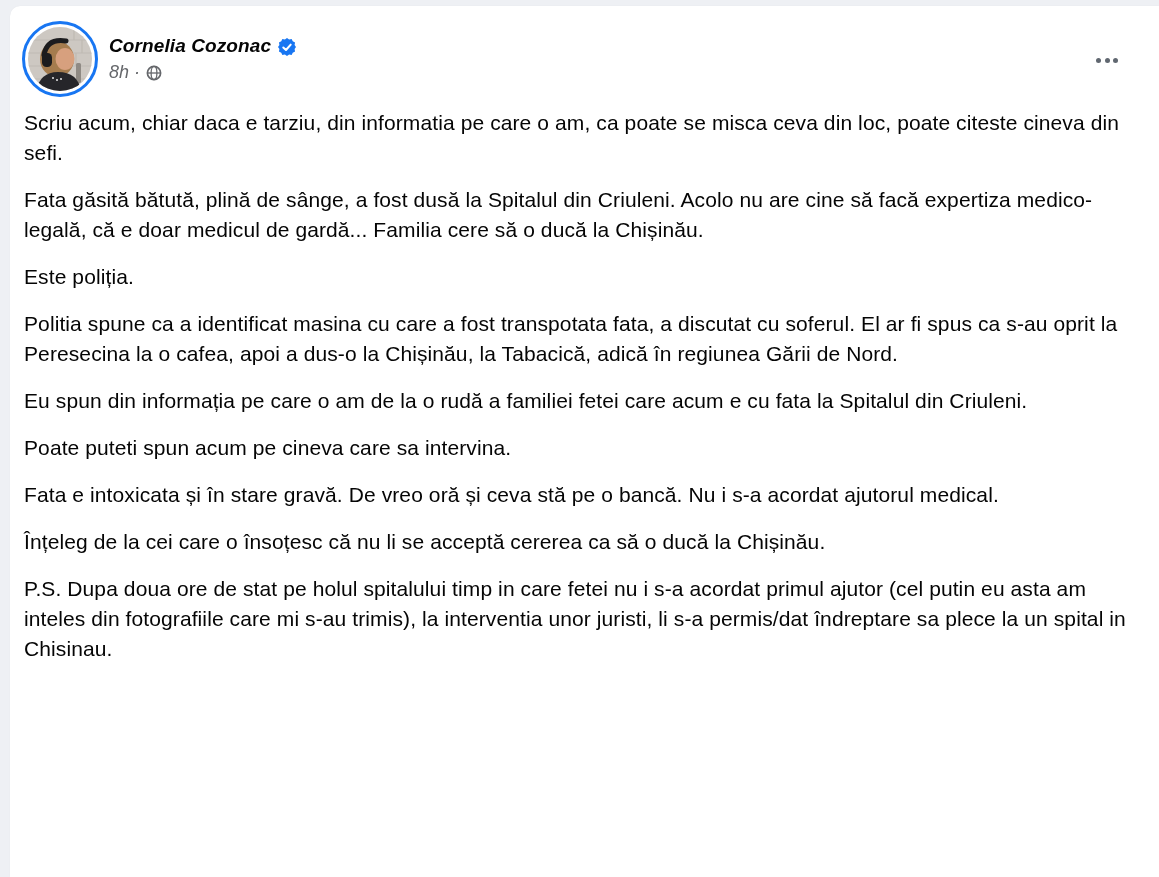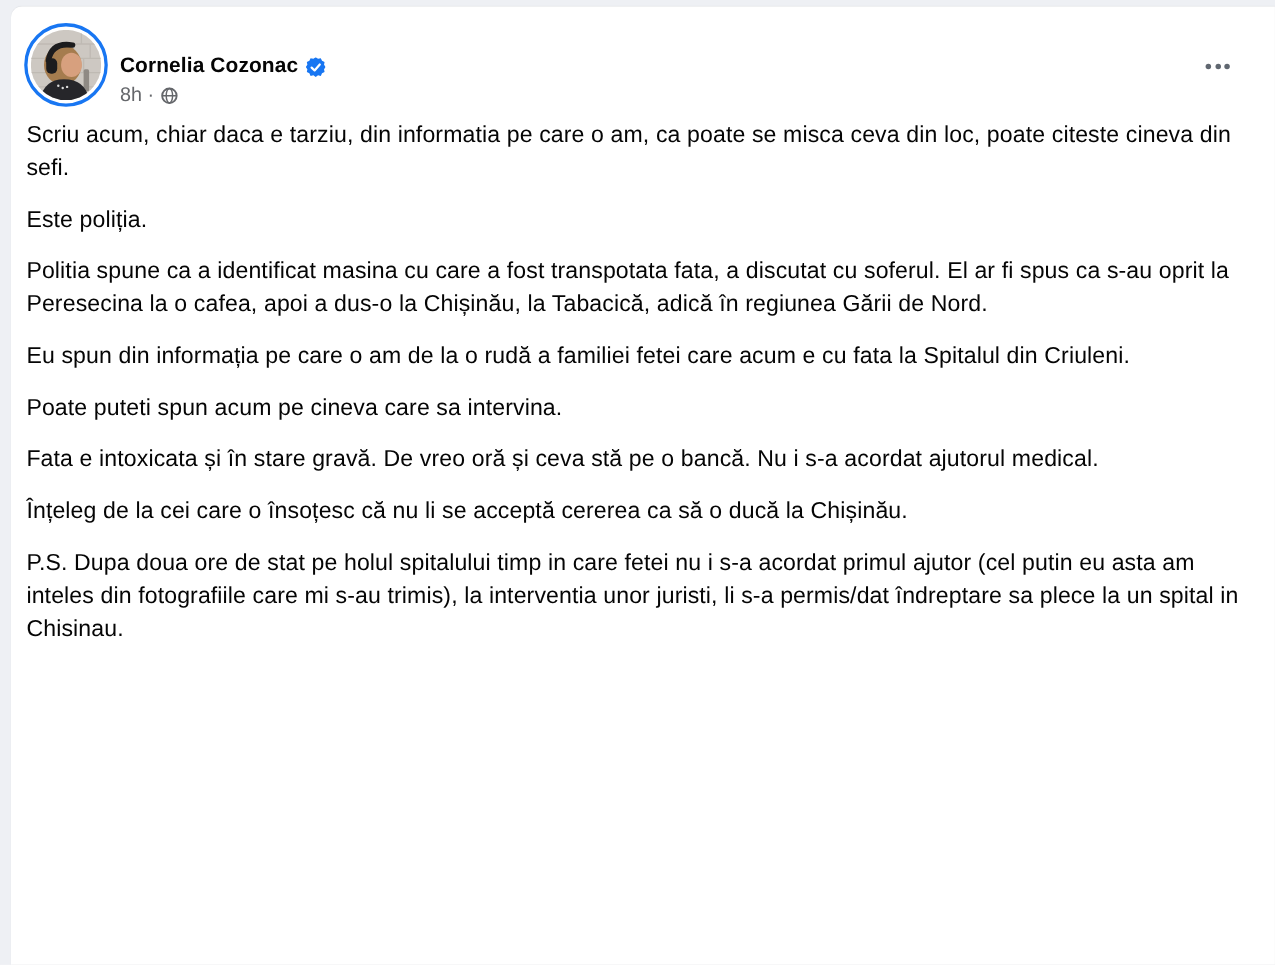--- a/index.html
+++ b/index.html
@@ -14,22 +14,23 @@
     position: absolute;
     left: 10px; top: 6px;
     width: 1149px; height: 871px;
     background: #ffffff;
     border-top-left-radius: 10px;
     box-shadow: 0 0 1px rgba(0,0,0,0.08);
   }
   .header {
     position: relative;
     display: flex;
-    align-items: flex-end;
+    align-items: center;
     padding: 15px 16px 4px 12px;
+    font-style: italic;
   }
   .avatar-ring {
     width: 76px; height: 76px;
     border-radius: 50%;
     border: 3.5px solid #1876f2;
     padding: 2.5px;
     background: #ffffff;
     flex: 0 0 auto;
     cursor: pointer;
   }
@@ -140,20 +141,21 @@
     <div class="more-btn">
       <span class="dot"></span>
       <span class="dot"></span>
       <span class="dot"></span>
     </div>
 
   </div>
 
   <div class="post-text">
     <p>Scriu acum, chiar daca e tarziu, din informatia pe care o am, ca poate se misca ceva din loc, poate citeste cineva din sefi.</p>
+    <p>Fata găsită bătută, plină de sânge, a fost dusă la Spitalul din Criuleni. Acolo nu are cine să facă expertiza medico-legală, că e doar medicul de gardă... Familia cere să o ducă la Chișinău.</p>
     <p>Este poliția.</p>
     <p>Politia spune ca a identificat masina cu care a fost transpotata fata, a discutat cu soferul. El ar fi spus ca s-au oprit la Peresecina la o cafea, apoi a dus-o la Chișinău, la Tabacică, adică în regiunea Gării de Nord.</p>
     <p>Eu spun din informația pe care o am de la o rudă a familiei fetei care acum e cu fata la Spitalul din Criuleni.</p>
     <p>Poate puteti spun acum pe cineva care sa intervina.</p>
     <p>Fata e intoxicata și în stare gravă. De vreo oră și ceva stă pe o bancă. Nu i s-a acordat ajutorul medical.</p>
     <p>Înțeleg de la cei care o însoțesc că nu li se acceptă cererea ca să o ducă la Chișinău.</p>
     <p>P.S. Dupa doua ore de stat pe holul spitalului timp in care fetei nu i s-a acordat primul ajutor (cel putin eu asta am inteles din fotografiile care mi s-au trimis), la interventia unor juristi, li s-a permis/dat îndreptare sa plece la un spital in Chisinau.</p>
   </div>
 
 </div>

